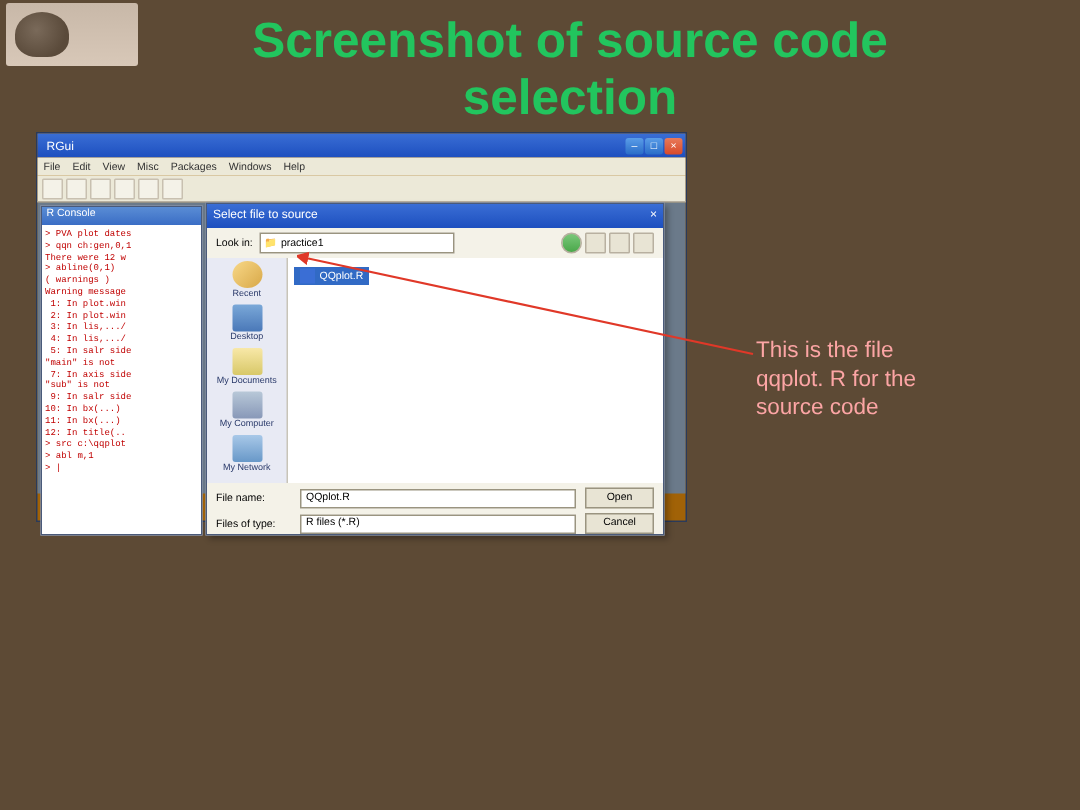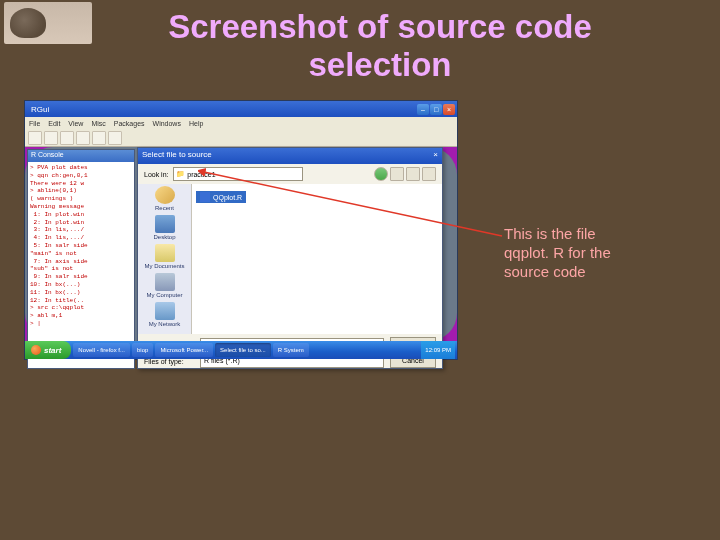--- a/index.html
+++ b/index.html
@@ -28,31 +28,31 @@
     background: radial-gradient(circle at 40% 40%, #7a6a5a 0%, #5a4a3a 70%);
     border-radius: 50% 50% 40% 40%;
   }
   .slide-title {
     position: absolute;
     top: 8px;
     left: 100px;
     width: 560px;
     font-size: 33px;
     font-family: Arial, sans-serif;
-    color: #f0abfc;
+    color: #22c55e;
     line-height: 1.15;
     text-align: center;
   }
   .screenshot {
     position: absolute;
-    top: 100px;
+    top: 88px;
     left: 24px;
     width: 434px;
     height: 260px;
-    background: #a21caf;
+    background: #a16207;
     border: 1px solid #2a3a5a;
   }
   .xp-titlebar {
     height: 16px;
     background: linear-gradient(180deg, #3a6ed5 0%, #1d4fbf 100%);
     display: flex;
     align-items: center;
     justify-content: space-between;
     padding: 0 2px;
   }
@@ -90,21 +90,20 @@
   .tb-btn {
     width: 14px; height: 14px;
     background: #f4f2e8;
     border: 1px solid #c8c0b0;
     border-radius: 1px;
   }
   .r-workspace {
     height: calc(100% - 64px);
     background: #6b7a8a;
     position: relative;
-    border-radius: 28px;
   }
   .r-console {
     position: absolute;
     top: 2px; left: 2px;
     width: 108px; height: 220px;
     background: #fff;
     border: 1px solid #4a5a7a;
   }
   .r-console-title {
     height: 12px;
@@ -434,34 +433,20 @@
         </div>
         <div class="fd-row">
           <span class="fd-row-label">Files of type:</span>
           <div class="fd-input">R files (*.R)</div>
           <div class="fd-btn">Cancel</div>
         </div>
       </div>
     </div>
   </div>
 
-  <div class="xp-taskbar">
-    <div class="start-btn">
-      <div class="start-orb"></div>
-      <span>start</span>
-    </div>
-    <div class="task-item">Novell - firefox f...</div>
-    <div class="task-item">biop</div>
-    <div class="task-item">Microsoft Power...</div>
-    <div class="task-item active">Select file to so...</div>
-    <div class="task-item">R System</div>
-    <div class="tray">
-      <span>12:09 PM</span>
-    </div>
-  </div>
 </div>
 
 <svg class="arrow-svg">
   <defs>
     <marker id="ah" markerWidth="8" markerHeight="8" refX="1" refY="3" orient="auto">
       <polygon points="0 0, 6 3, 0 6" fill="#e03828"></polygon>
     </marker>
   </defs>
   <line x1="304" y1="70" x2="6" y2="6" stroke="#e03828" stroke-width="1.5" marker-end="url(#ah)"></line>
 </svg>

